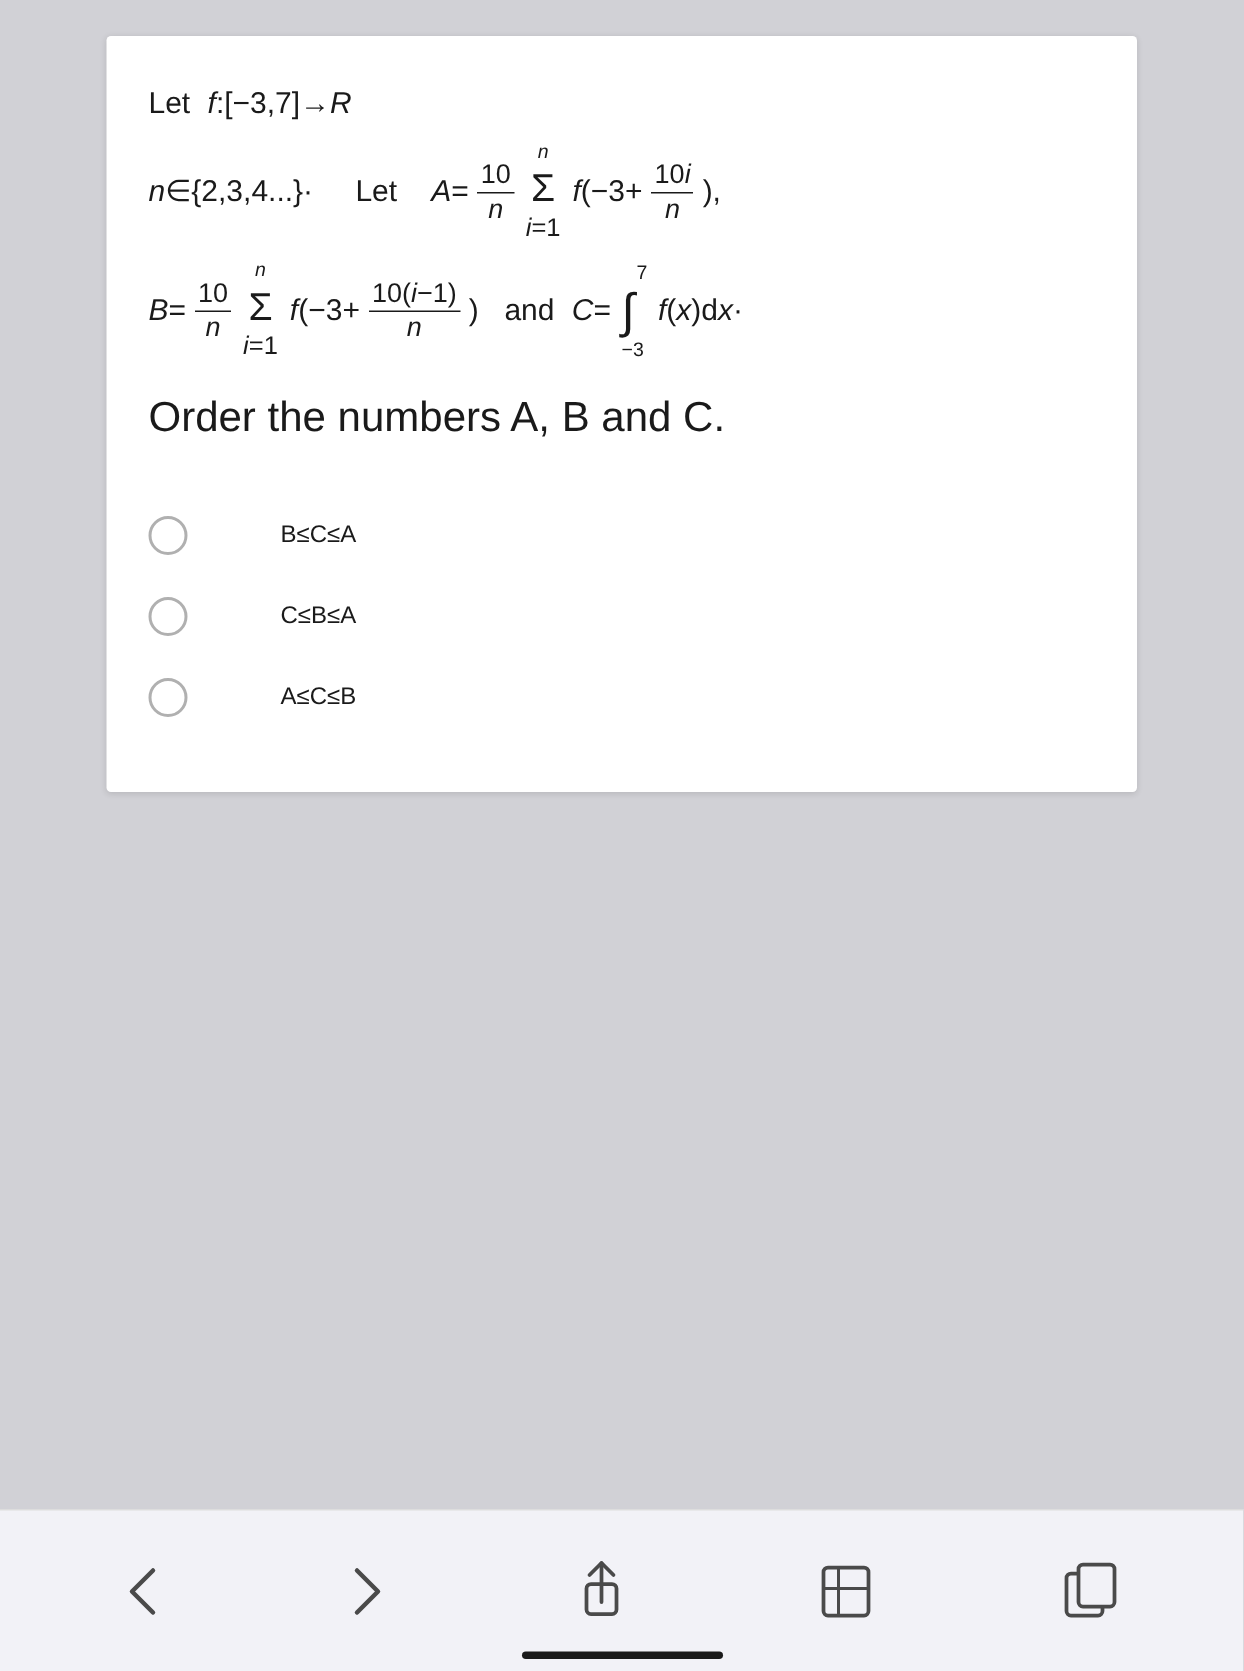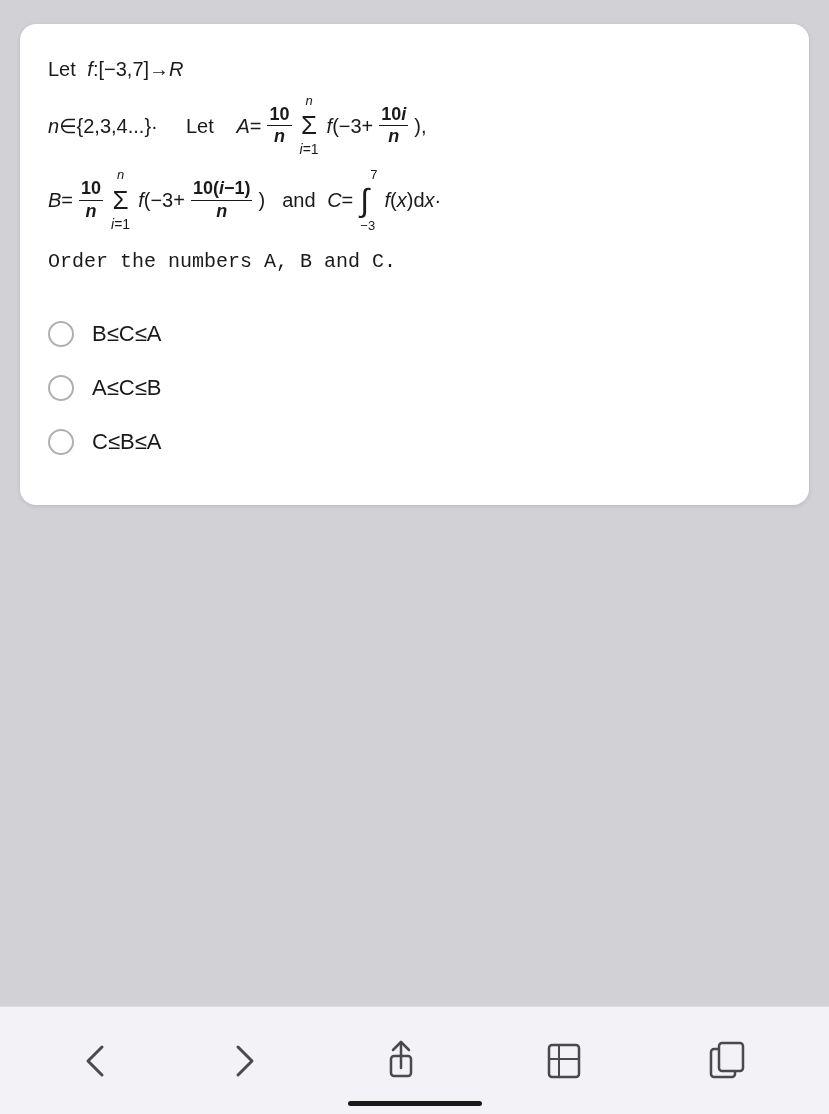--- a/index.html
+++ b/index.html
@@ -10,24 +10,24 @@
       flex-direction: column;
       align-items: center;
       justify-content: flex-start;
       width: 829px;
       min-height: 1114px;
       font-family: -apple-system, 'Helvetica Neue', Arial, sans-serif;
     }
 
     .content-card {
       background: #ffffff;
-      border-radius: 16px;
+      border-radius: 3px;
       margin: 24px 20px 16px 20px;
       padding: 28px 28px 36px 28px;
-      width: 789px;
+      width: 687px;
       box-shadow: 0 1px 4px rgba(0,0,0,0.12);
     }
 
     .problem-text {
       font-size: 20px;
       line-height: 1.7;
       color: #1a1a1a;
       margin-bottom: 28px;
     }
 
@@ -39,21 +39,20 @@
       margin-bottom: 4px;
     }
 
     .frac {
       display: inline-flex;
       flex-direction: column;
       align-items: center;
       vertical-align: middle;
       font-size: 18px;
       line-height: 1.2;
-      font-weight: bold;
     }
     .frac .num {
       border-bottom: 1.5px solid #1a1a1a;
       padding: 0 2px;
       text-align: center;
     }
     .frac .den {
       padding: 0 2px;
       text-align: center;
     }
@@ -61,21 +60,21 @@
     .sigma-block {
       display: inline-flex;
       flex-direction: column;
       align-items: center;
       vertical-align: middle;
       font-size: 18px;
       margin: 0 2px;
     }
     .sigma-block .sigma-top { font-size: 13px; }
     .sigma-block .sigma-sym { font-size: 26px; line-height: 1; }
-    .sigma-block .sigma-bot { font-size: 14px; }
+    .sigma-block .sigma-bot { font-size: 17px; }
 
     .integral-block {
       display: inline-flex;
       flex-direction: column;
       align-items: flex-start;
       vertical-align: middle;
       font-size: 18px;
       margin: 0 1px;
     }
     .integral-block .int-top { font-size: 13px; margin-left: 10px; }
@@ -120,21 +119,22 @@
       height: 10px;
       border-radius: 50%;
       background: #555;
       display: none;
     }
     .option-item.selected .radio-inner {
       display: block;
     }
 
     .option-label {
-      font-size: 22px;
+      font-size: 16px;
+      margin-left: 44px;
     }
 
     .bottom-bar {
       background: #f2f2f7;
       width: 829px;
       height: 108px;
       display: flex;
       align-items: center;
       justify-content: space-around;
       padding: 0 20px;
@@ -216,37 +216,37 @@
       <span>and&nbsp;</span>
       <span><em>C</em>=</span>
       <span class="integral-block">
         <span class="int-top">7</span>
         <span class="int-sym">∫</span>
         <span class="int-bot">−3</span>
       </span>
       <span><em>f</em>(<em>x</em>)d<em>x</em>·</span>
     </div>
 
-    <div style="font-size: 20px; margin-top: 4px; font-family: Liberation Mono, monospace;">
+    <div style="font-size: 28px; margin-top: 4px;">
       Order the numbers A, B and C.
     </div>
   </div>
 
   <ul class="options-list">
   <li class="option-item">
         <div class="radio-outer"></div>
         <span class="option-label">B≤C≤A</span>
       </li>
       <li class="option-item">
         <div class="radio-outer"></div>
-        <span class="option-label">A≤C≤B</span>
+        <span class="option-label">C≤B≤A</span>
       </li>
       <li class="option-item">
         <div class="radio-outer"></div>
-        <span class="option-label">C≤B≤A</span>
+        <span class="option-label">A≤C≤B</span>
       </li>
     </ul>
 </div>
 
 <div class="bottom-bar">
   <button class="nav-btn">
     <svg width="22" height="36" viewBox="0 0 22 36">
       <polyline points="18,4 4,18 18,32" stroke="#4a4a4a" stroke-width="3" fill="none" stroke-linecap="round" stroke-linejoin="round"></polyline>
     </svg>
   </button>

